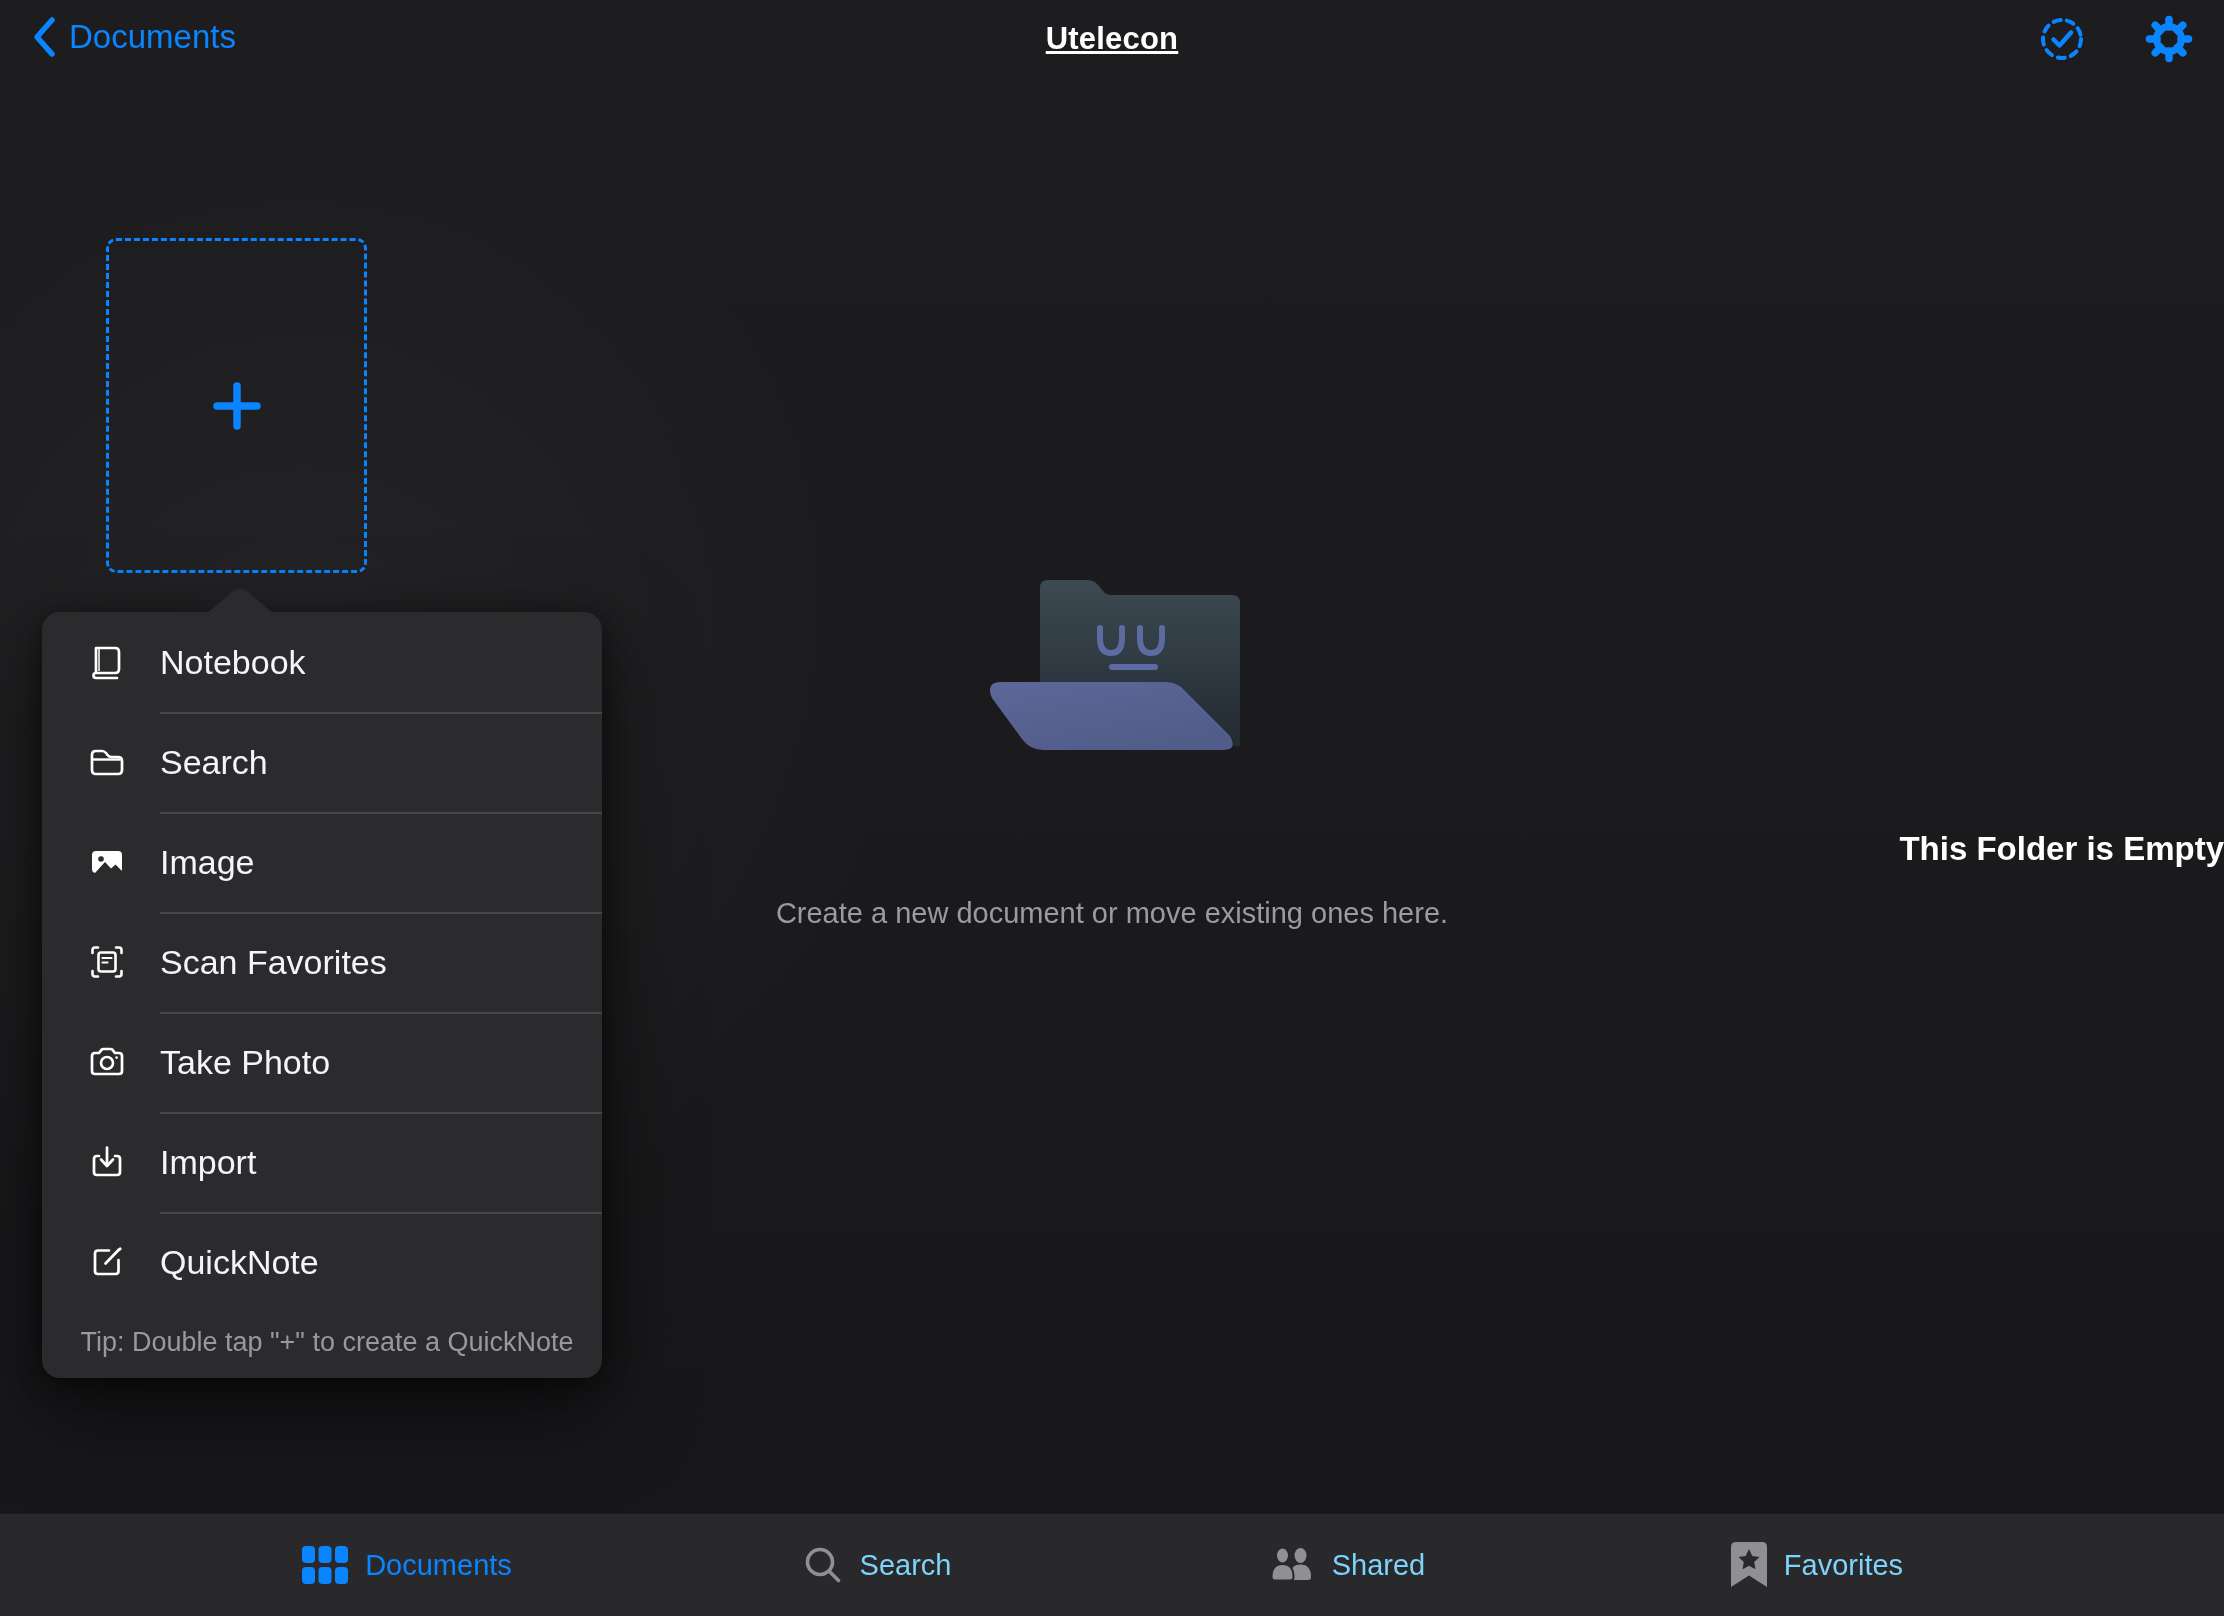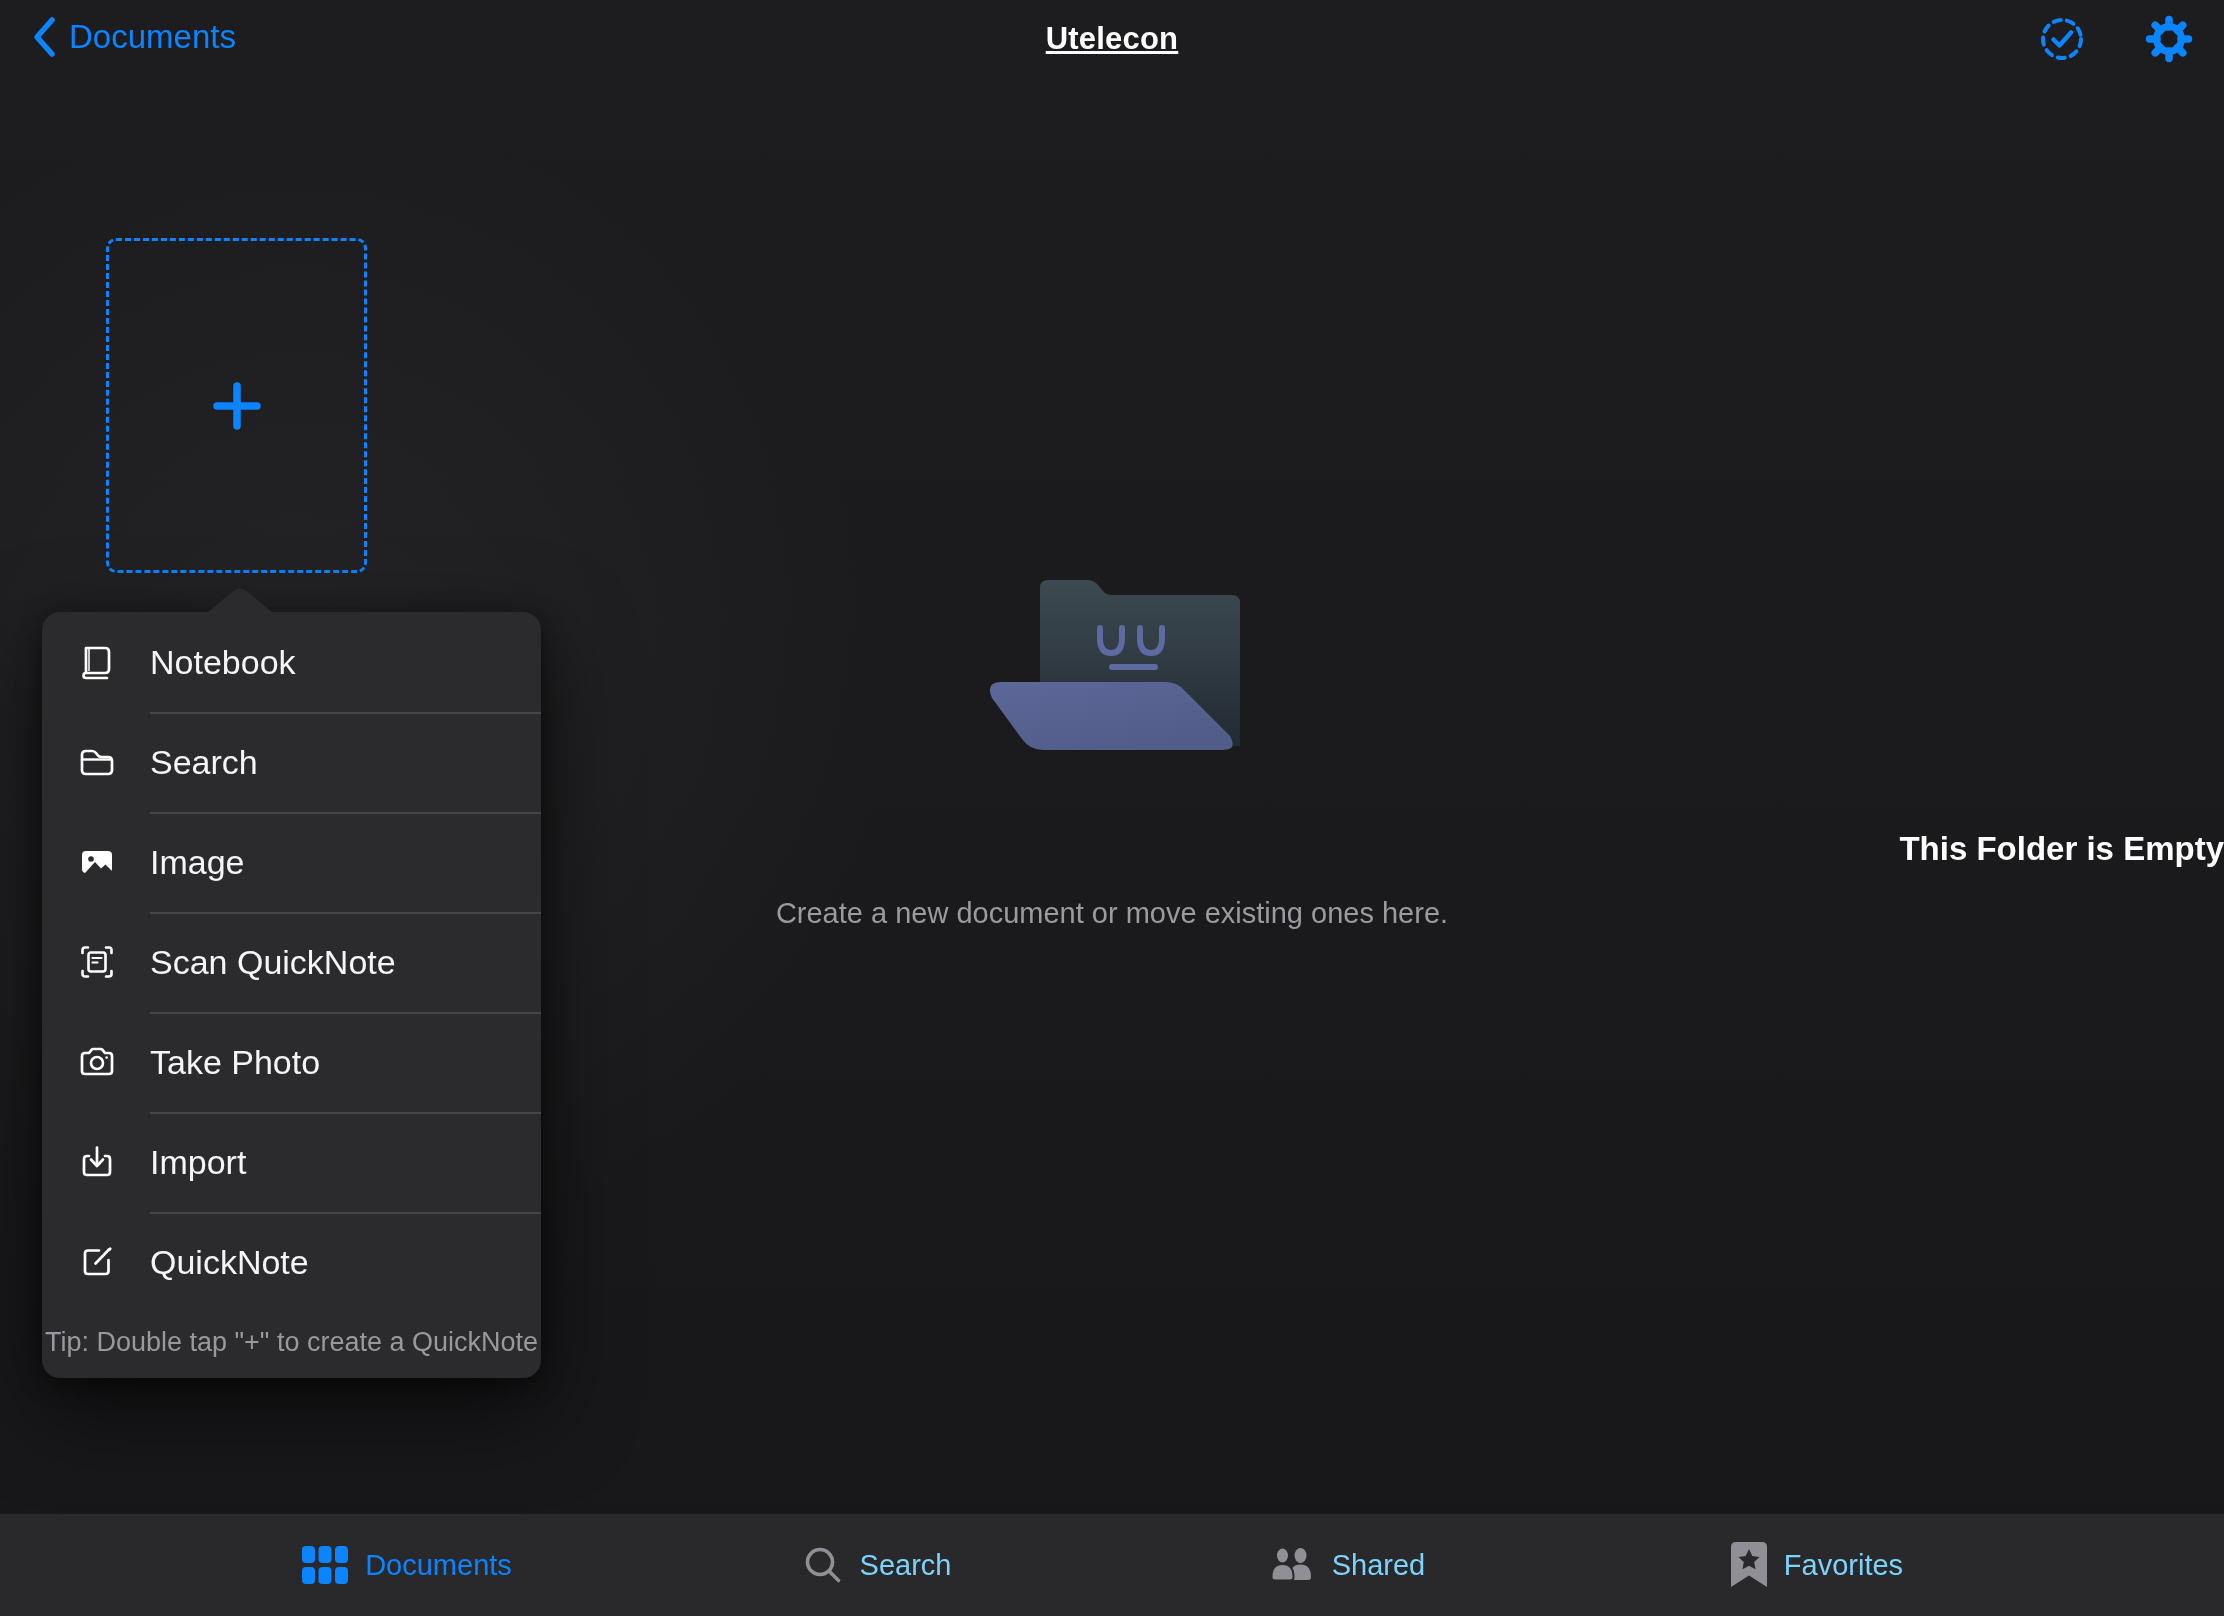--- a/index.html
+++ b/index.html
@@ -19,23 +19,23 @@
   .nav-title { position:absolute; top:21px; left:0; width:100%; text-align:center;
     font-size:31px; font-weight:700; letter-spacing:0.2px;text-decoration:underline; }
   .nav-right { position:absolute; right:30px; top:14px; display:flex; gap:58px; align-items:center; }
 
   
   .plus-tile { position:absolute; left:106px; top:238px; width:261px; height:335px;
     border:3px dashed #0a84ff; border-radius:10px; display:flex; align-items:center; justify-content:center;
     cursor:pointer; }
 
   
-  .popover { position:absolute; left:42px; top:612px; width:499px;
+  .popover { position:absolute; left:42px; top:612px; width:560px;
     background:#2b2b2d; border-radius:18px;
-    box-shadow:0 30px 90px rgba(0,0,0,0.6), 0 6px 24px rgba(0,0,0,0.45); }
+    box-shadow:0 30px 90px rgba(0,0,0,0.6), 0 6px 24px rgba(0,0,0,0.45);padding-left:10px; }
   .popover-arrow { position:absolute; top:-26px; left:165px; width:66px; height:27px; }
   .menu-item { position:relative; height:100px; display:flex; align-items:center;
     padding-left:36px; cursor:pointer; }
   .menu-item + .menu-item::before { content:""; position:absolute; left:108px; right:0; top:0;
     height:1.5px; background:rgba(255,255,255,0.13); }
   .menu-icon { width:38px; height:38px; flex:0 0 38px; display:flex; align-items:center; justify-content:center; }
   .menu-label { margin-left:34px; font-size:34px; color:#f5f5f7; }
   .menu-tip { height:66px; display:flex; align-items:center; justify-content:center;
     color:#98989e; font-size:27px; padding-bottom:6px; }
 
@@ -151,21 +151,21 @@
           <g fill="none" stroke="#fff" stroke-width="2.6" stroke-linecap="round">
             <path d="M10 4.5 H7 Q4.5 4.5 4.5 7 V10"></path>
               <path d="M28 4.5 H31 Q33.5 4.5 33.5 7 V10"></path>
             <path d="M10 33.5 H7 Q4.5 33.5 4.5 31 V28"></path>
               <path d="M28 33.5 H31 Q33.5 33.5 33.5 31 V28"></path>
           </g>
           <rect x="10.5" y="9.5" width="17" height="19" rx="2.5" fill="none" stroke="#fff" stroke-width="2.6"></rect>
           <path d="M14.5 15 H23.5 M14.5 19.5 H19.5" stroke="#fff" stroke-width="2.2" stroke-linecap="round"></path>
         </svg>
       </span>
-      <span class="menu-label">Scan QuickNote</span>
+      <span class="menu-label">Scan Favorites</span>
     </div>
 
     <div class="menu-item">
       <span class="menu-icon">
         <svg width="38" height="38" viewBox="0 0 38 38">
           <path d="M4 13 Q4 10 7 10 H11 L13.5 6.8 Q14.3 6 15.5 6 H22.5 Q23.7 6 24.5 6.8 L27 10 H31 Q34 10 34 13 V28 Q34 31 31 31 H7 Q4 31 4 28 Z" fill="none" stroke="#fff" stroke-width="2.7" stroke-linejoin="round"></path>
           <circle cx="19" cy="20" r="6" fill="none" stroke="#fff" stroke-width="2.6"></circle>
           <circle cx="28.6" cy="14.6" r="1.3" fill="#fff"></circle>
         </svg>
       </span>

